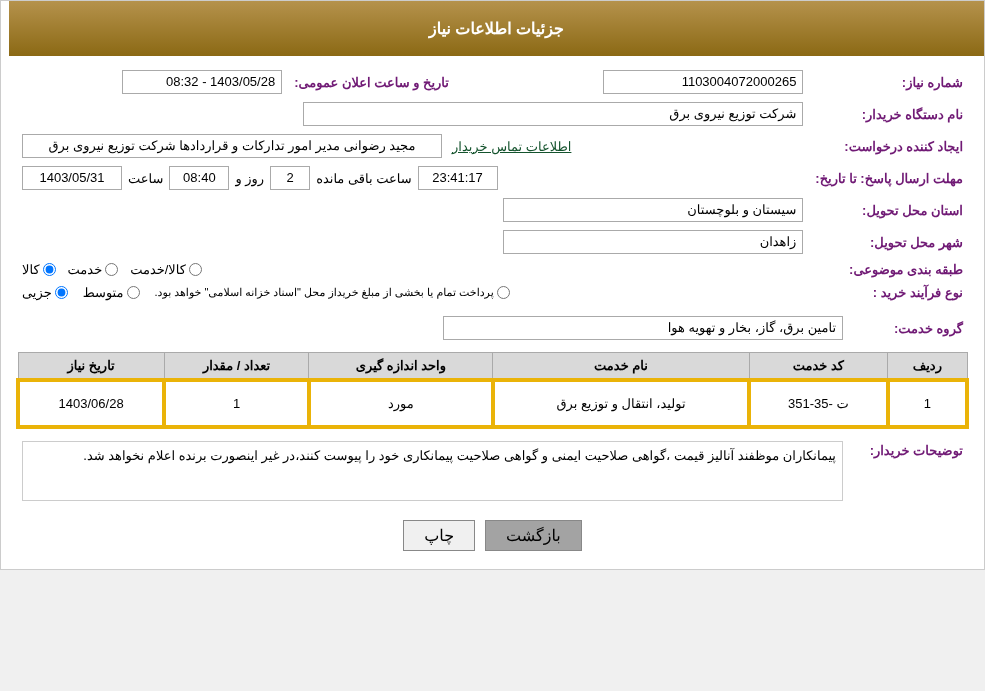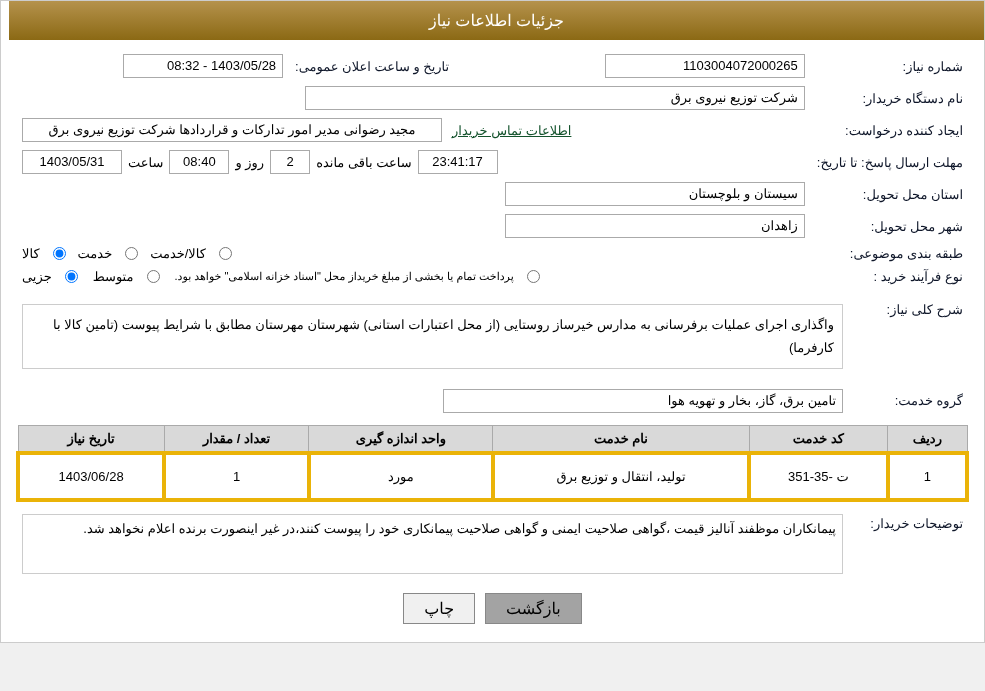--- a/index.html
+++ b/index.html
@@ -12,40 +12,40 @@
     .page-wrapper {
       max-width: 985px;
       margin: 0 auto;
       background: #fff;
       border: 1px solid #ccc;
     }
     .header {
       background: linear-gradient(to bottom, #b5924c, #8b6914);
       color: #fff;
       text-align: center;
-      padding: 10px;
+      padding: 18px;
       font-size: 16px;
-      font-weight: normal;
+      font-weight: bold;
       margin-left: 8px;
     }
     .content {
       padding: 10px 15px;
     }
     .info-table {
       width: 100%;
       border-collapse: collapse;
       margin-bottom: 8px;
     }
     .info-table td {
       padding: 4px 6px;
       vertical-align: middle;
     }
     .label-cell {
-      color: #0f172a;
-      font-weight: normal;
+      color: #701a75;
+      font-weight: bold;
       white-space: nowrap;
       text-align: right;
       width: 120px;
     }
     .value-cell {
       text-align: right;
     }
     .input-box {
       border: 1px solid #aaa;
       background: #fff;
@@ -82,21 +82,21 @@
     .radio-group {
       display: flex;
       gap: 12px;
       align-items: center;
       justify-content: flex-end;
       direction: rtl;
     }
     .radio-label {
       display: flex;
       align-items: center;
-      gap: 13px;
+      gap: 3px;
       cursor: pointer;
     }
     .purchase-type-row {
       display: flex;
       gap: 15px;
       align-items: center;
       justify-content: flex-end;
     }
     .description-box {
       border: 1px solid #ccc;
@@ -280,30 +280,20 @@
             <label class="radio-label">
               <input type="radio" name="purchase_type" checked="" style="">
               <span>جزیی</span>
             </label>
           </div>
         </td>
       </tr>
     </tbody>
       </table>
 
-    <table class="info-table">
-      <tbody>
-          <tr>
-        <td class="label-cell" style="vertical-align:top; padding-top:6px;">شرح کلی نیاز:</td>
-        <td>
-          <div class="description-box">واگذاری اجرای عملیات برفرسانی به مدارس خیرساز روستایی (از محل اعتبارات استانی) شهرستان مهرستان مطابق با شرایط پیوست (تامین کالا با کارفرما)</div>
-        </td>
-      </tr>
-    </tbody>
-      </table>
 
 
     <table class="info-table">
       <tbody>
           <tr>
         <td class="label-cell">گروه خدمت:</td>
         <td>
           <div class="input-box wide" style="min-width:400px;">تامین برق، گاز، بخار و تهویه هوا</div>
         </td>
       </tr>

